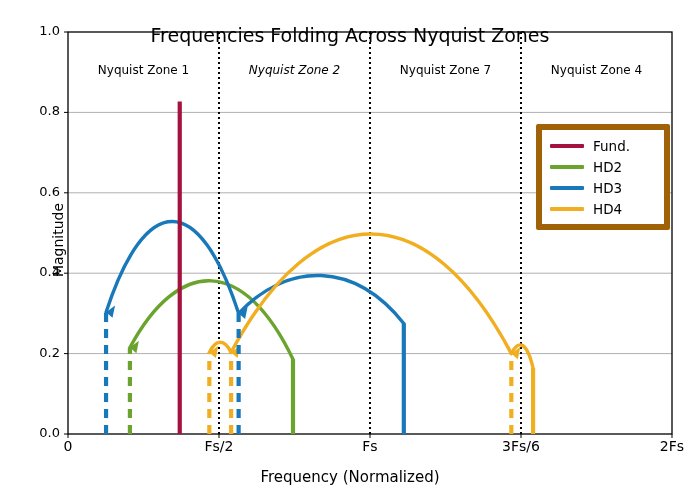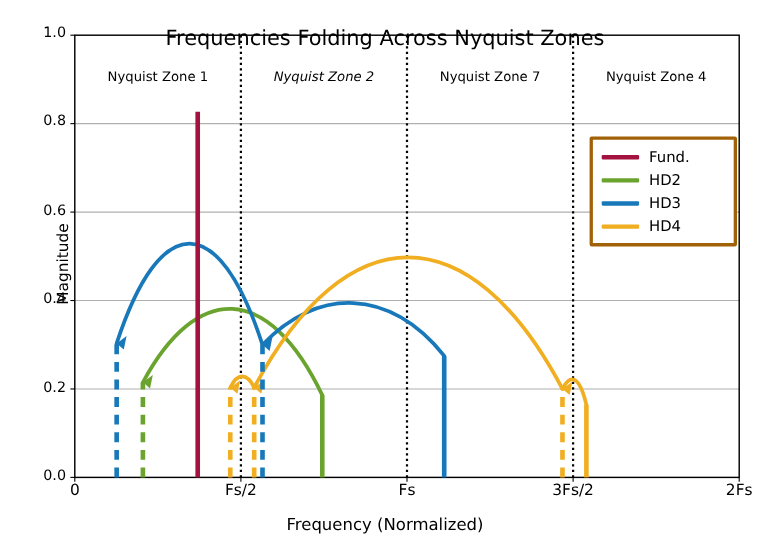--- a/index.html
+++ b/index.html
@@ -8,21 +8,21 @@
   #root{position:relative;width:700px;height:500px;}
   #plotsvg{position:absolute;left:0;top:0;}
   .ttl{position:absolute;width:100%;text-align:center;top:24px;font-size:19px;color:#000;}
   .ylab{position:absolute;left:-12px;top:232px;width:140px;text-align:center;
         transform:rotate(-90deg);transform-origin:center;font-size:14px;}
   .xlab{position:absolute;left:0;top:468px;width:700px;text-align:center;font-size:15px;}
   .ytick{position:absolute;right:0;width:36px;text-align:right;font-size:13px;}
   .xtick{position:absolute;width:80px;text-align:center;font-size:14px;top:438px;}
   .zonelbl{position:absolute;font-size:12px;text-align:center;top:63px;width:150px;}
   .lgbox{position:absolute;left:536px;top:124px;width:134px;
-         border:3px solid #a16207;background:#fff;border-radius:2px;
+         border:6px solid #a16207;background:#fff;border-radius:2px;
          padding:5px 0 5px 0;box-sizing:border-box;}
   .lgrow{display:flex;align-items:center;height:21px;padding-left:8px;}
   .lgline{width:34px;height:4px;border-radius:1px;margin-right:9px;}
   .lgtxt{font-size:13.5px;}
 </style>
 </head>
 <body>
 
 <div id="root">
 
@@ -80,21 +80,21 @@
       <div class="ytick" style="top: 344.6px; left: 20px; width: 40px;">0.2</div>
       <div class="ytick" style="top: 264.2px; left: 20px; width: 40px;">0.4</div>
       <div class="ytick" style="top: 183.8px; left: 20px; width: 40px;">0.6</div>
       <div class="ytick" style="top: 103.4px; left: 20px; width: 40px;">0.8</div>
       <div class="ytick" style="top: 23px; left: 20px; width: 40px;">1.0</div>
     </div>
   <div id="xticks">
       <div class="xtick" style="left: 28px;">0</div>
       <div class="xtick" style="left: 179px; text-align: center;">Fs/2</div>
       <div class="xtick" style="left: 330px;">Fs</div>
-      <div class="xtick" style="left: 481px;">3Fs/2</div>
+      <div class="xtick" style="left: 481px;">3Fs/6</div>
       <div class="xtick" style="left: 632px;">2Fs</div>
     </div>
   <div id="zones">
       <div class="zonelbl" style="left: 68.5px;">Nyquist Zone 1</div>
       <div class="zonelbl" style="left: 219.5px; font-style: italic;">Nyquist Zone 2</div>
       <div class="zonelbl" style="left: 370.5px;">Nyquist Zone 7</div>
       <div class="zonelbl" style="left: 521.5px;">Nyquist Zone 4</div>
     </div>
 
   <div class="lgbox" id="legend">

